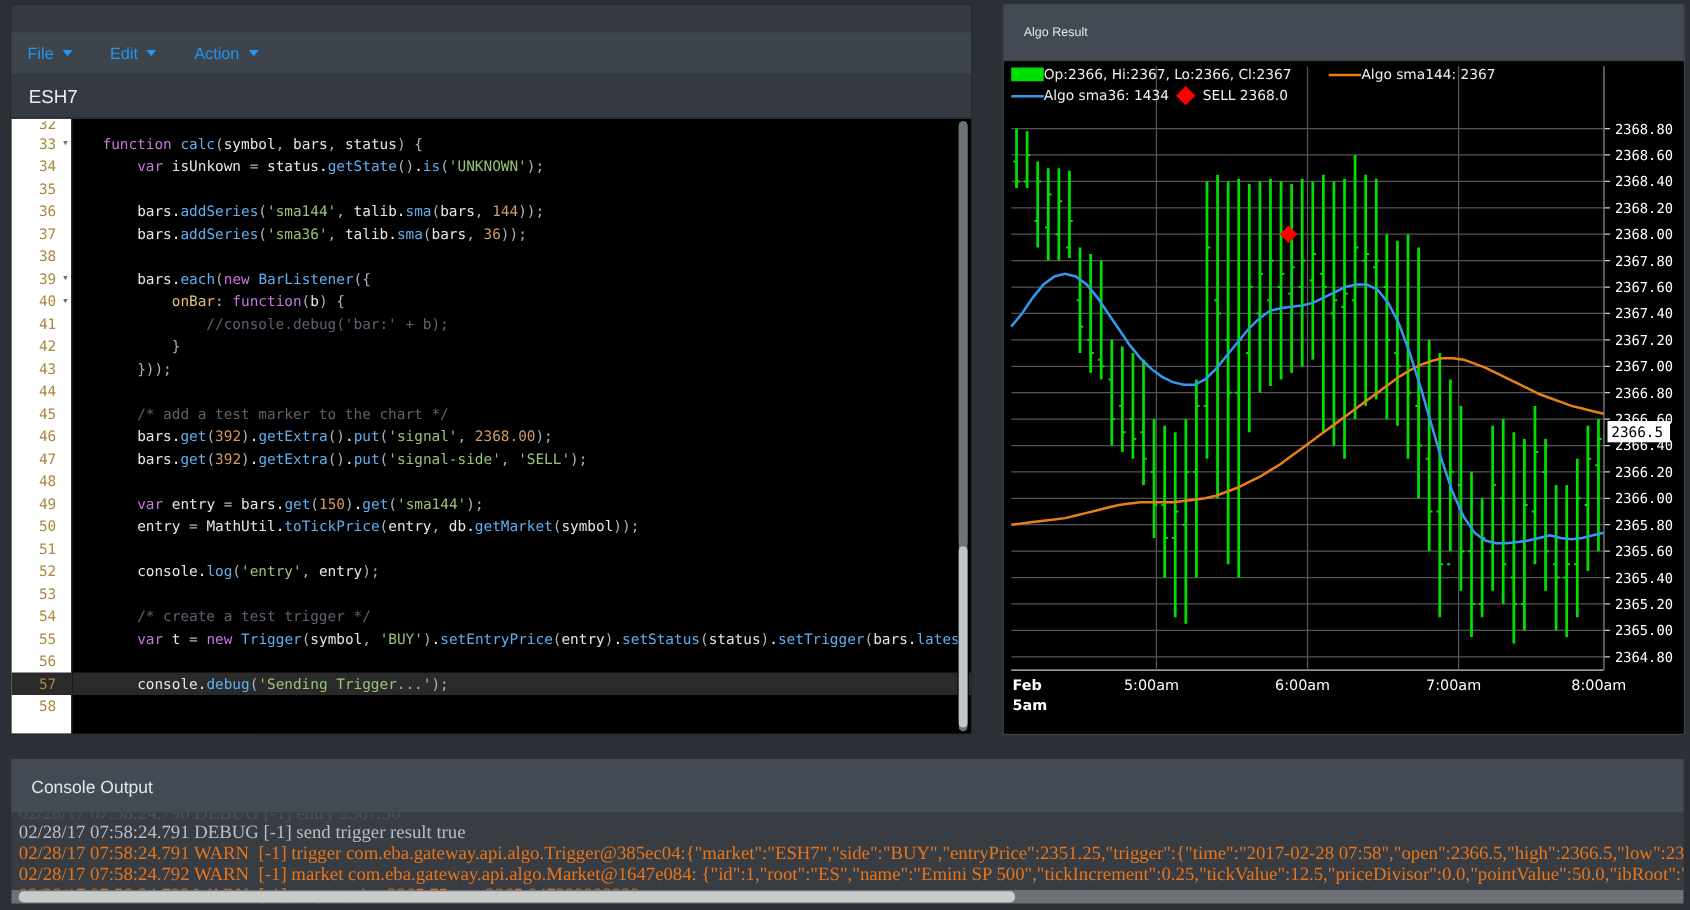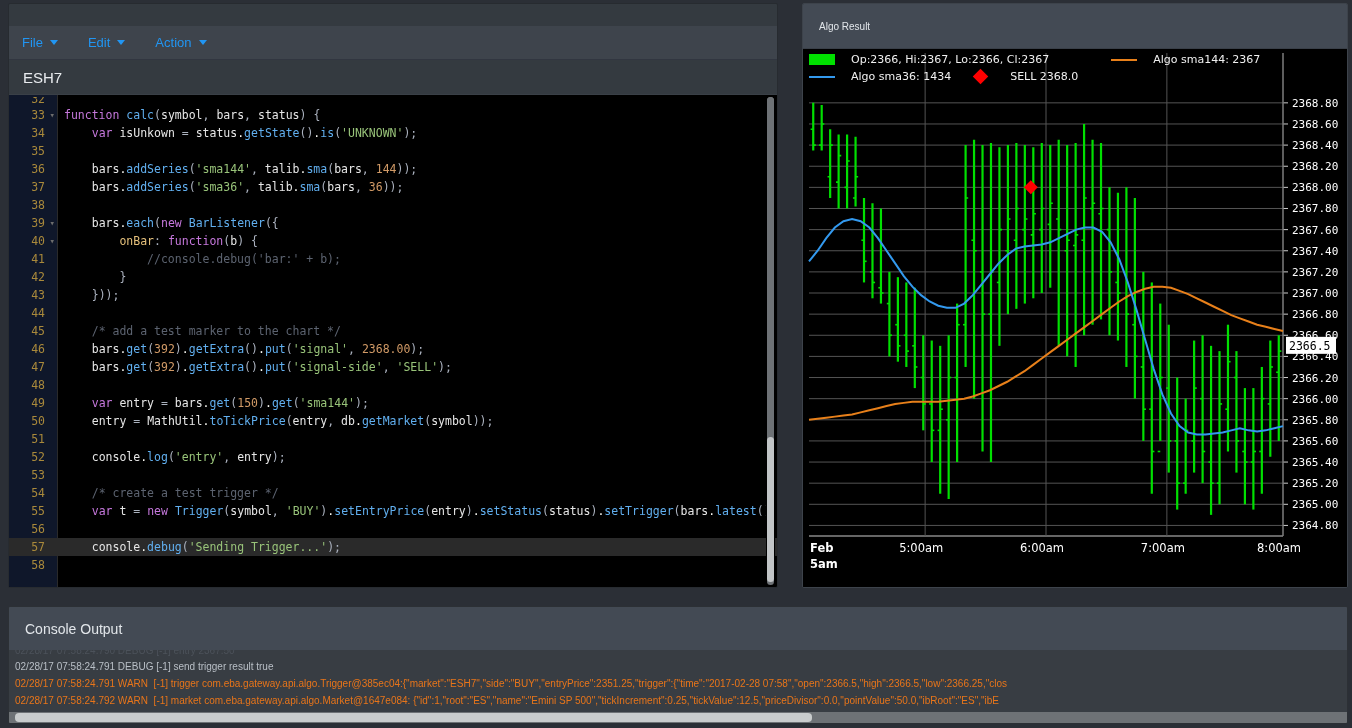--- a/index.html
+++ b/index.html
@@ -43,39 +43,39 @@
   }
   .symbol-bar {
     height: 34px; background: #343a40; color: #e9ecef; font-size: 15px;
     display: flex; align-items: center; padding: 0 14px; flex: 0 0 34px;
   }
   .code-wrap {
     flex: 1; position: relative; background: #000000; overflow: hidden;
     display: flex; border-top: 1px solid #3a4047;
   }
   .gutter {
-    background: #0f172a; color: #b8860b; flex: 0 0 48px;
+    background: #ffffff; color: #b8860b; flex: 0 0 48px;
     font-family: "DejaVu Sans Mono", monospace; font-size: 11.5px;
     padding-top: 2px; text-align: right; user-select: none;
   }
   .gutter .ln {
     height: 18px; line-height: 18px; padding-right: 12px;
     position: relative; color: #a9893b;
   }
   .gutter .ln.hl { background: #2a2a2a; }
   .gutter .ln .fold {
     position: absolute; right: 2px; top: 0; color: #6d6d6d; font-size: 9px;
   }
   .code-area {
     flex: 1; font-family: "DejaVu Sans Mono", monospace; font-size: 11.5px;
     padding-top: 2px; white-space: pre; overflow: hidden; position: relative;
     border-left: 1px solid #2a2a2a;
   }
   .code-area .cl {
-    height: 18px; line-height: 18px; padding-left: 6px; color: #f8f8f2;
+    height: 18px; line-height: 18px; padding-left: 24px; color: #f8f8f2;
   }
   .code-area .cl.hl { background: #2a2a2a; }
   
   .kw   { color: #c678dd; }
   .fn   { color: #61afef; }
   .str  { color: #98c379; }
   .num  { color: #d19a66; }
   .com  { color: #5c6370; }
   .pn   { color: #abb2bf; }
   .id   { color: #e6e6e6; }
@@ -99,21 +99,21 @@
     display: flex; align-items: center; padding: 0 16px; flex: 0 0 45px;
     border-bottom: 1px solid #3a4049;
   }
   .chart-body { flex: 1; position: relative; background: #000; overflow: hidden; }
   .chart-canvas-host { position: absolute; inset: 0; }
   .chart-legend {
     position: absolute; left: 6px; top: 2px; z-index: 4;
     font-family: "DejaVu Sans", sans-serif; font-size: 11px; color: #f0f0f0;
     pointer-events: none;
   }
-  .leg-row { display: flex; align-items: center; height: 17px; gap: 16px; }
+  .leg-row { display: flex; align-items: center; height: 17px; gap: 0; }
   .leg-sw-candle { width: 26px; height: 11px; background: #00e000; display:inline-block; }
   .leg-sw-line { width: 26px; height: 0; border-top: 2px solid #e8801a; display:inline-block; }
   .leg-sw-line.blue { border-top-color: #3399ee; }
   .leg-sw-diamond {
     width: 11px; height: 11px; background: #ff0000; transform: rotate(45deg);
     display: inline-block; margin: 0 8px;
   }
   .leg-gap { display:inline-block; width: 30px; }
 
   
@@ -121,21 +121,21 @@
     position: absolute; left: 8px; top: 606px; width: 1340px; height: 118px;
     background: #343a40; border: 1px solid #2c3035; border-radius: 2px;
     overflow: hidden; display: flex; flex-direction: column; justify-content: center;
   }
   .console-header {
     height: 43px; background: #434a54; color: #e2e6ea; font-size: 14px;
     display: flex; align-items: center; padding: 0 16px; flex: 0 0 43px;
   }
   .console-body {
     flex: 1; background: #383d43; position: relative; overflow: hidden;
-    font-family: Liberation Sans, sans-serif; font-size: 10px;
+    font-family: Liberation Serif, serif; font-size: 15px;
     padding-left: 6px;
   }
   .log-line { height: 17px; line-height: 17px; white-space: pre; }
   .log-line.debug { color: #b9bfc6; }
   .log-line.warn  { color: #e8751a; }
   .log-line.clip  { color: #4c525a; }
   .hscroll {
     position: absolute; left: 0; right: 0; bottom: 0; height: 11px;
     background: #6e7276;
   }

